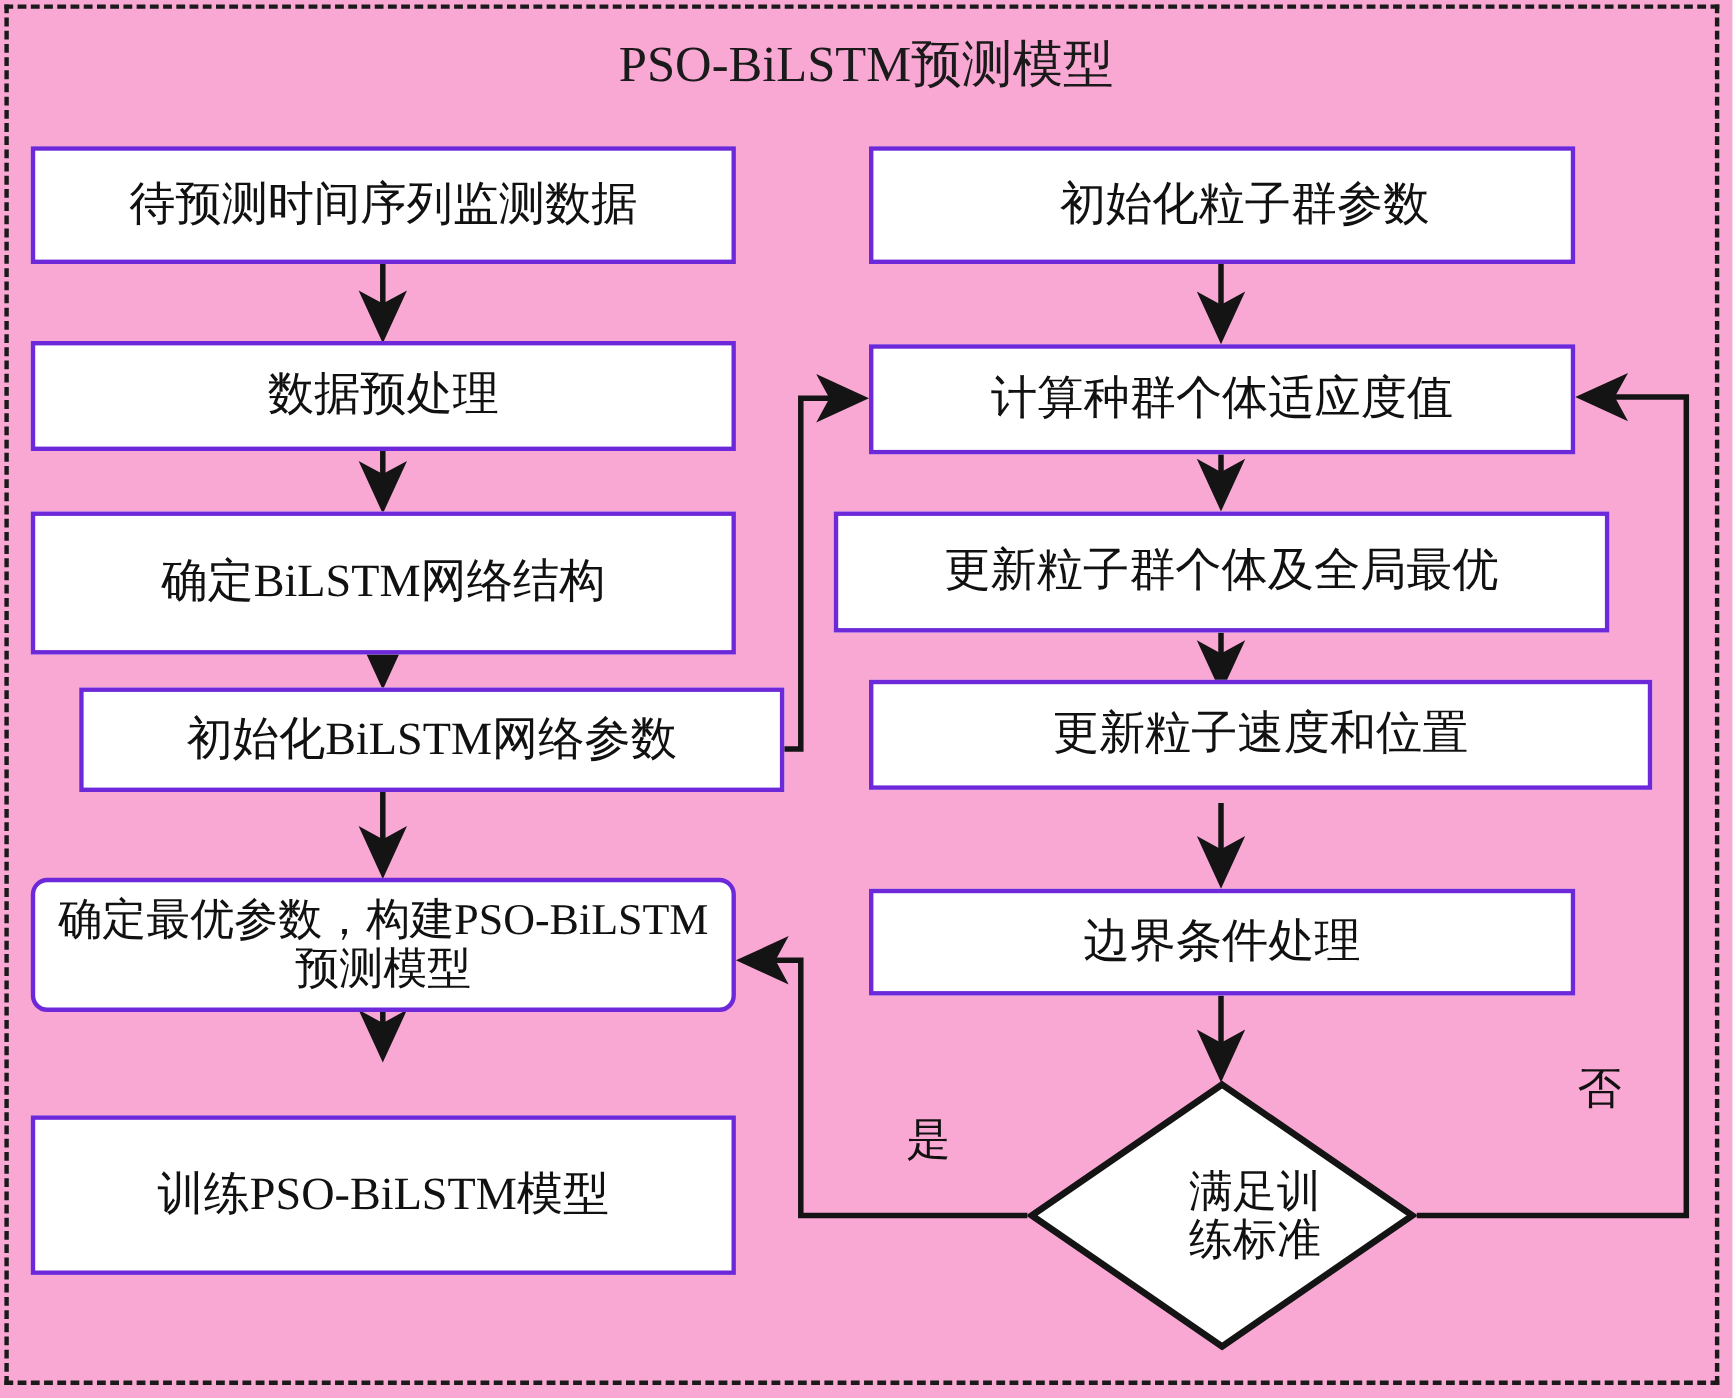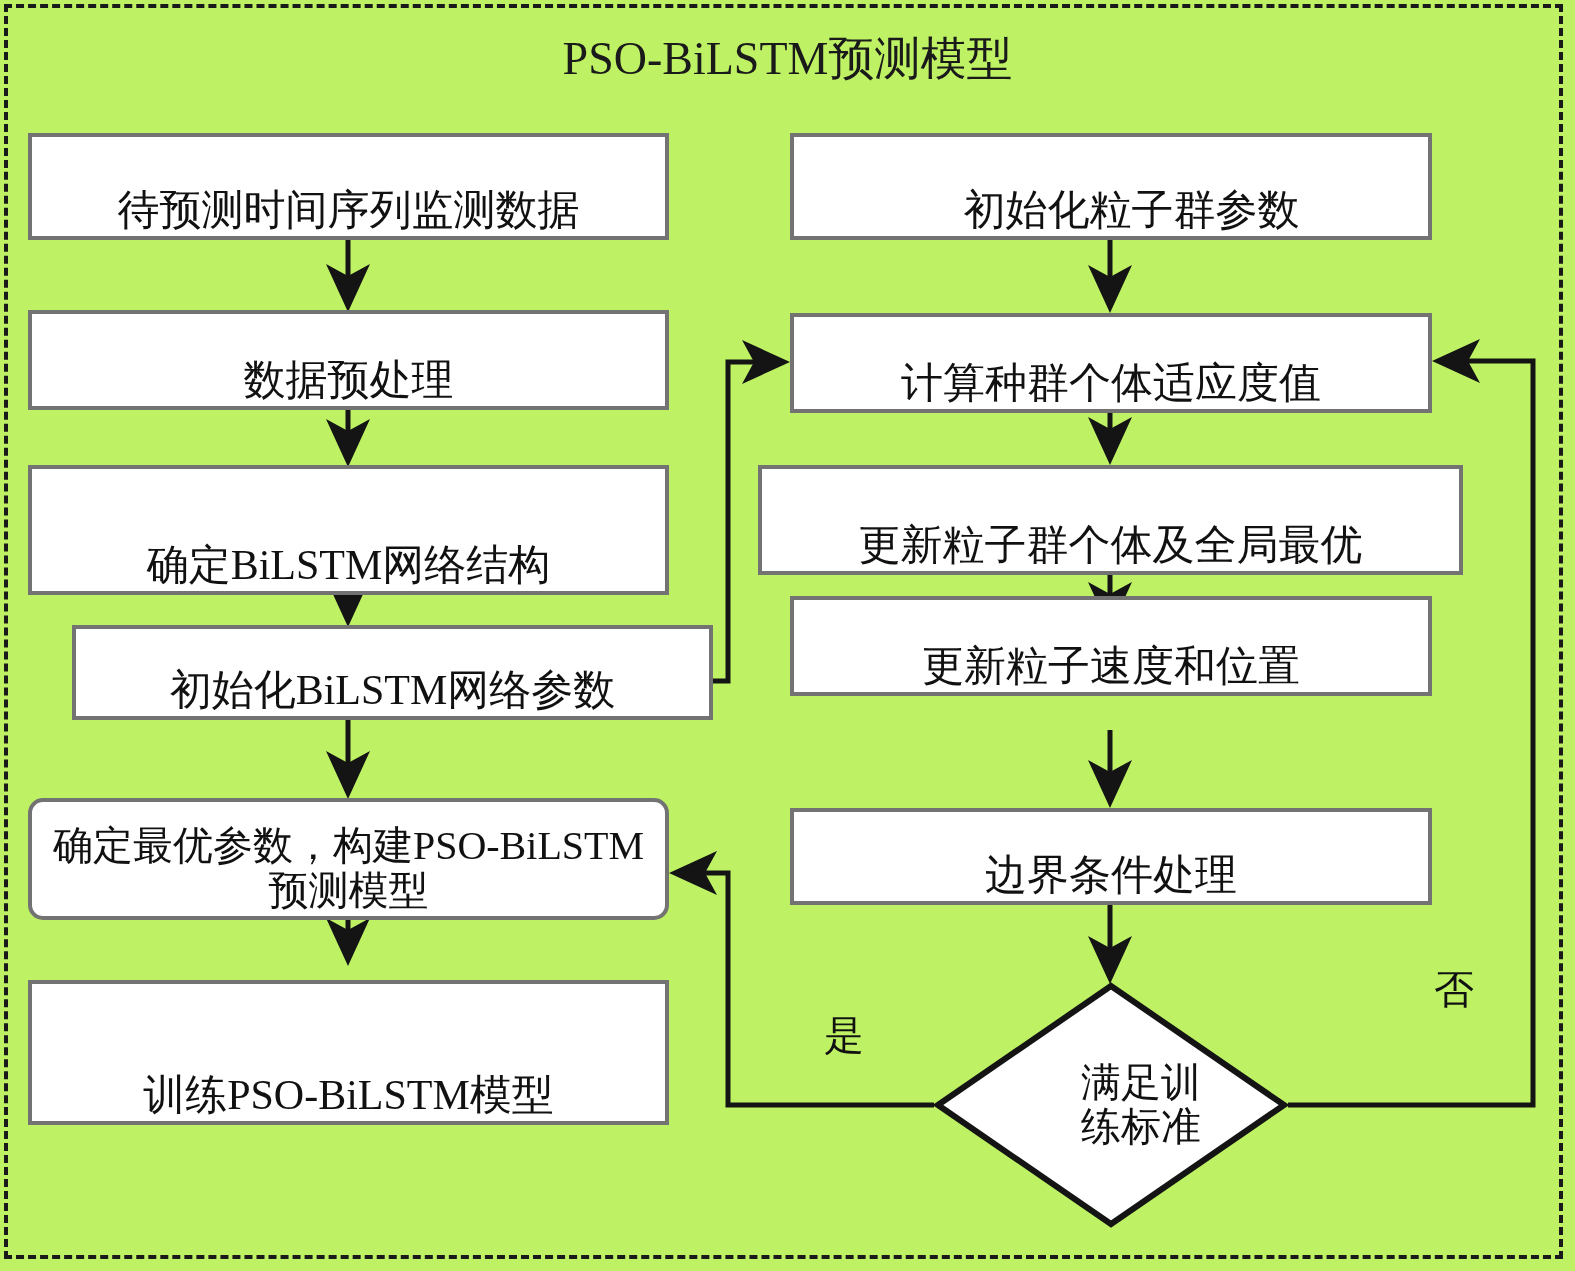--- a/index.html
+++ b/index.html
@@ -4,21 +4,21 @@
 <style>
   html, body {
     margin: 0;
     padding: 0;
     background: #ffffff;
   }
   #canvas {
     position: relative;
     width: 1575px;
     height: 1271px;
-    background: #bef264;
+    background: #f9a8d4;
     font-family: "Liberation Serif", "DejaVu Serif", serif;
     overflow: hidden;
   }
   .outer-dash {
     position: absolute;
     left: 4px;
     top: 4px;
     width: 1559px;
     height: 1255px;
     border: 4px dashed #1a1a1a;
@@ -31,24 +31,24 @@
     width: 1575px;
     text-align: center;
     font-size: 46px;
     color: #1a1a1a;
     letter-spacing: 0px;
     white-space: nowrap;
   }
   .node {
     position: absolute;
     box-sizing: border-box;
-    border: 4px solid #737373;
+    border: 4px solid #6d28d9;
     background: #ffffff;
     display: flex;
-    align-items: flex-end;
+    align-items: center;
     justify-content: center;
     text-align: center;
     color: #111111;
     font-size: 42px;
     line-height: 1.12;
     padding: 2px 6px;
   }
   .node.two-line { font-size: 40px; border-radius: 15px; }
   .diamond-wrap {
     position: absolute;
@@ -154,37 +154,37 @@
   </div>
 
   <div class="node" style="left:28px; top:625px; width:641px; height:95px;margin-left:44px;">
     <span>初始化BiLSTM网络参数</span>
   </div>
 
   <div class="node two-line" style="left:28px; top:798px; width:641px; height:122px;">
     <span>确定最优参数，构建PSO-BiLSTM预测模型</span>
   </div>
 
-  <div class="node" style="left:28px; top:980px; width:641px; height:145px;">
+  <div class="node" style="left:28px; top:1014px; width:641px; height:145px;">
     <span>训练PSO-BiLSTM模型</span>
   </div>
 
   <div class="node" style="left:790px; top:133px; width:642px; height:107px;padding-left:47px;">
     <span>初始化粒子群参数</span>
   </div>
 
   <div class="node" style="left:790px; top:313px; width:642px; height:100px;">
     <span>计算种群个体适应度值</span>
   </div>
 
   <div class="node" style="left:758px; top:465px; width:705px; height:110px;">
     <span>更新粒子群个体及全局最优</span>
   </div>
 
-  <div class="node" style="left:790px; top:596px; width:642px; height:100px;">
+  <div class="node" style="left:790px; top:618px; width:712px; height:100px;">
     <span>更新粒子速度和位置</span>
   </div>
 
   <div class="node" style="left:790px; top:808px; width:642px; height:97px;">
     <span>边界条件处理</span>
   </div>
 
   <div class="diamond-wrap" style="left:934px; top:982px; width:354px; height:246px;">
     <svg class="diamond-shape" viewBox="0 0 354 246" preserveAspectRatio="none">
       <polygon points="177,4 350,123 177,242 4,123" fill="#ffffff" stroke="#141414" stroke-width="6"></polygon>

